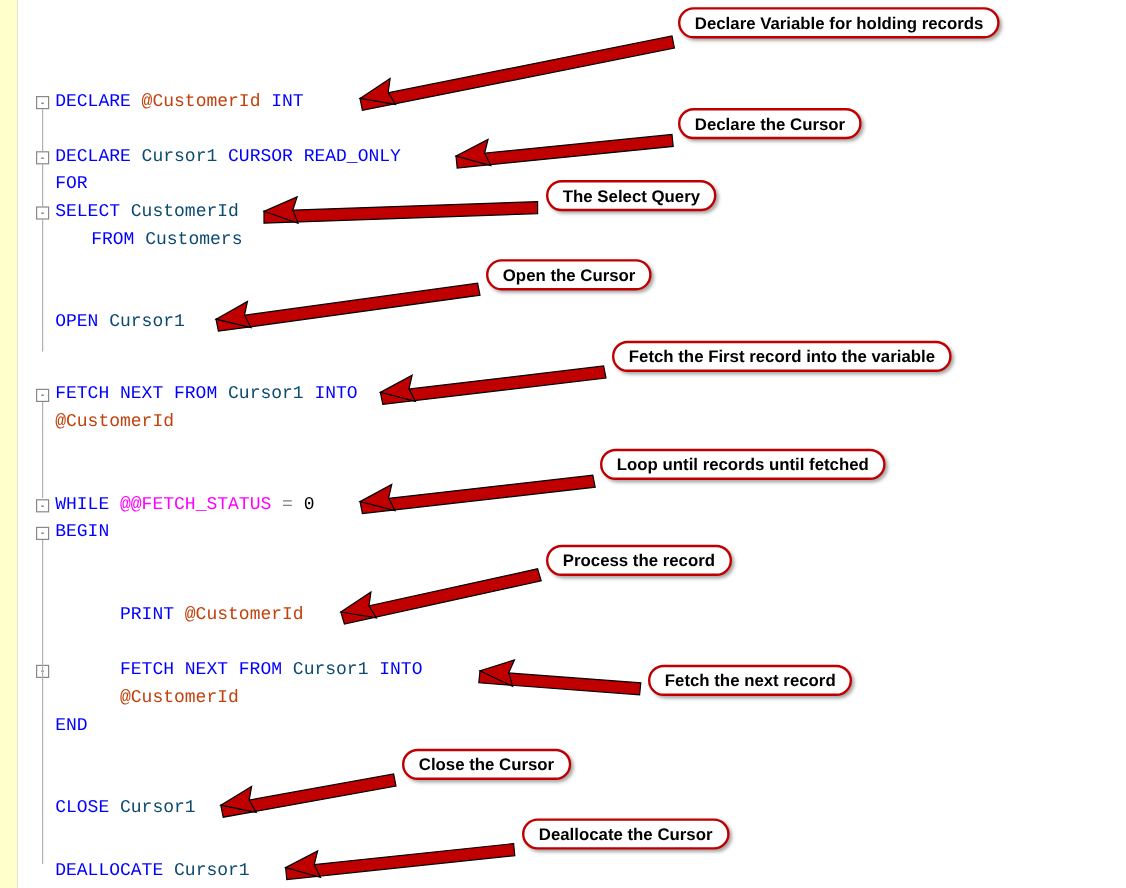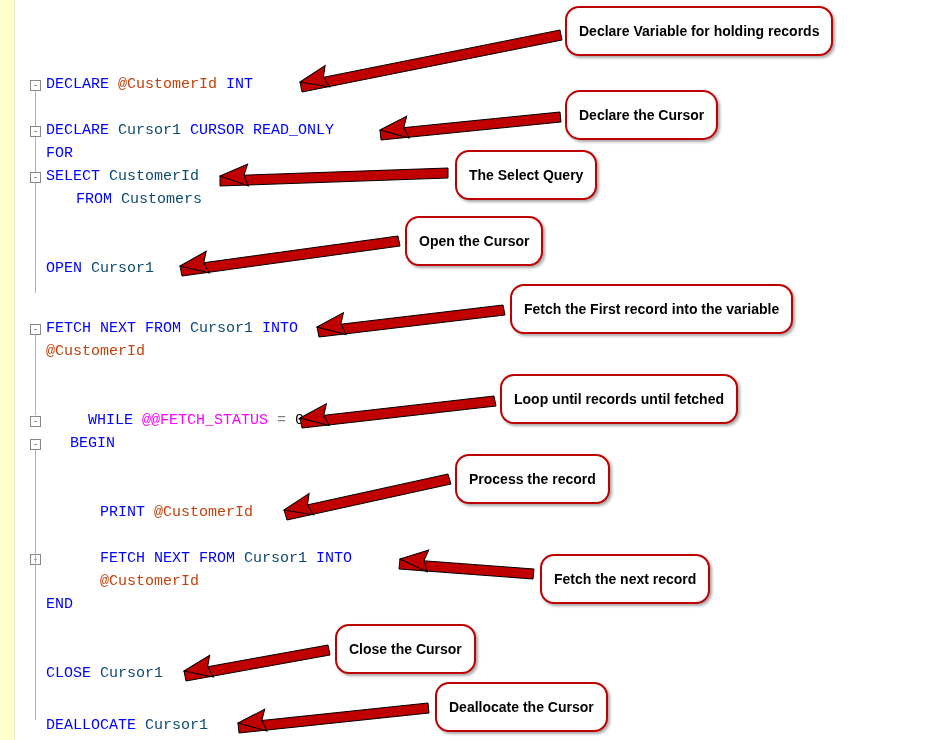--- a/index.html
+++ b/index.html
@@ -7,21 +7,21 @@
   .gutter{position:absolute;left:0;top:0;width:14px;height:740px;background:#FFFFCC;border-right:1px solid #E8E8C8;}
   .fold{position:absolute;width:9px;height:9px;border:1px solid #888;background:#fff;font-size:9px;line-height:9px;text-align:center;color:#333;font-family:Arial,sans-serif;}
   .treeV{position:absolute;width:0;border-left:1px solid #B0B0B0;}
   .code{position:absolute;white-space:pre;}
   .kw{color:#0000FF;}
   .ident{color:#0c4a6e;}
   .var{color:#c2410c;}
   .op{color:#808080;}
   .sys{color:#FF00FF;}
   .num{color:#000;}
-  .callout{position:absolute;background:#fff;border:2px solid #C00000;border-radius:14px;padding:15px 12px;font-family:Arial,Helvetica,sans-serif;font-weight:bold;font-size:14px;color:#000;box-shadow:2px 2px 3px rgba(0,0,0,0.35);white-space:nowrap;}
+  .callout{position:absolute;background:#fff;border:2px solid #C00000;border-radius:14px;padding:3px 12px;font-family:Arial,Helvetica,sans-serif;font-weight:bold;font-size:14px;color:#000;box-shadow:2px 2px 3px rgba(0,0,0,0.35);white-space:nowrap;}
   .arrow{position:absolute;overflow:visible;pointer-events:none;}
   .arrow path{fill:#C00000;stroke:#000;stroke-width:1;}
 </style>
 </head>
 <body>
 
 <div id="canvas">
   <div class="gutter"></div>
 
   <div class="fold" style="left:30px;top:80px;">-</div>
@@ -43,22 +43,22 @@
   <div class="code" style="left:46px;top:122px;"><span class="kw">DECLARE </span><span class="ident">Cursor1 </span><span class="kw">CURSOR READ_ONLY</span></div>
   <div class="code" style="left:46px;top:145px;"><span class="kw">FOR</span></div>
   <div class="code" style="left:46px;top:168px;"><span class="kw">SELECT </span><span class="ident">CustomerId</span></div>
   <div class="code" style="left:60px;top:191px;margin-left:16px;"><span class="kw">FROM </span><span class="ident">Customers</span></div>
 
   <div class="code" style="left:46px;top:260px;"><span class="kw">OPEN </span><span class="ident">Cursor1</span></div>
 
   <div class="code" style="left:46px;top:320px;"><span class="kw">FETCH NEXT FROM </span><span class="ident">Cursor1 </span><span class="kw">INTO</span></div>
   <div class="code" style="left:46px;top:343px;"><span class="var">@CustomerId</span></div>
 
-  <div class="code" style="left:46px;top:412px;margin-left:42px;"><span class="kw">WHILE </span><span class="sys">@@FETCH_STATUS </span><span class="op">= </span><span class="num">0</span></div>
-  <div class="code" style="left:46px;top:435px;margin-left:24px;"><span class="kw">BEGIN</span></div>
+  <div class="code" style="left:46px;top:412px;"><span class="kw">WHILE </span><span class="sys">@@FETCH_STATUS </span><span class="op">= </span><span class="num">0</span></div>
+  <div class="code" style="left:46px;top:435px;"><span class="kw">BEGIN</span></div>
 
   <div class="code" style="left:100px;top:504px;"><span class="kw">PRINT </span><span class="var">@CustomerId</span></div>
 
   <div class="code" style="left:100px;top:550px;"><span class="kw">FETCH NEXT FROM </span><span class="ident">Cursor1 </span><span class="kw">INTO</span></div>
   <div class="code" style="left:100px;top:573px;"><span class="var">@CustomerId</span></div>
   <div class="code" style="left:46px;top:596px;"><span class="kw">END</span></div>
 
   <div class="code" style="left:46px;top:665px;"><span class="kw">CLOSE </span><span class="ident">Cursor1</span></div>
 
   <div class="code" style="left:46px;top:717px;"><span class="kw">DEALLOCATE </span><span class="ident">Cursor1</span></div>

